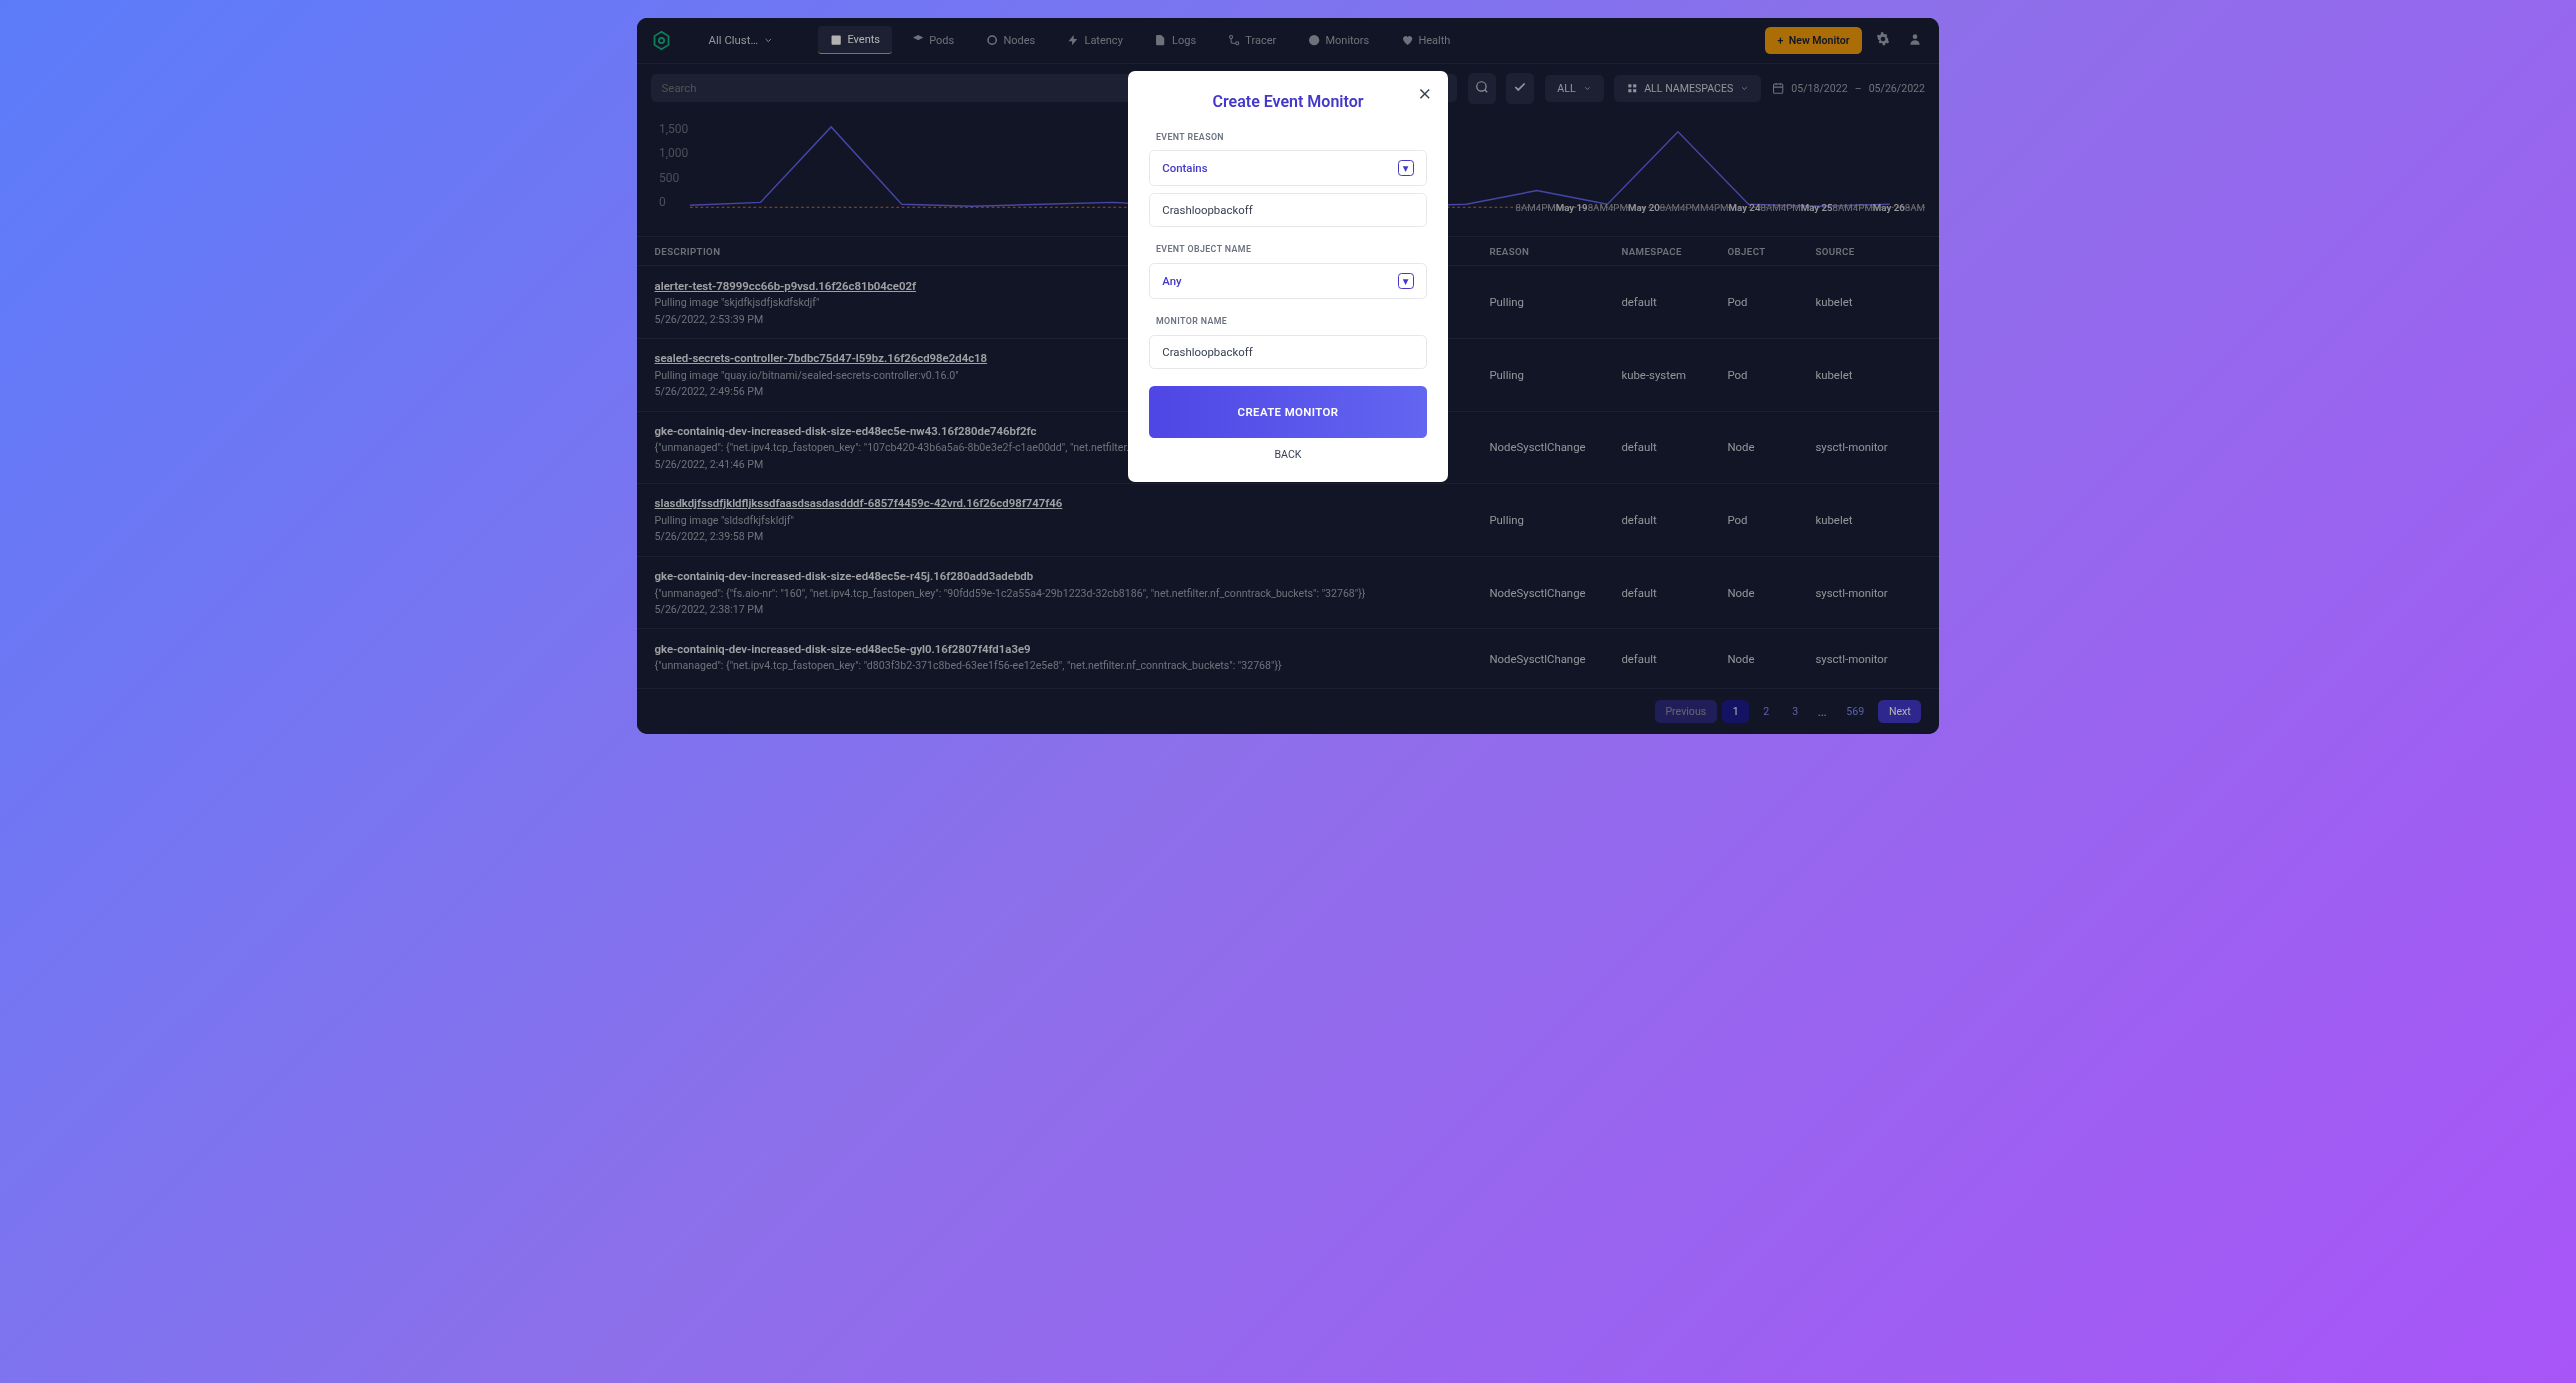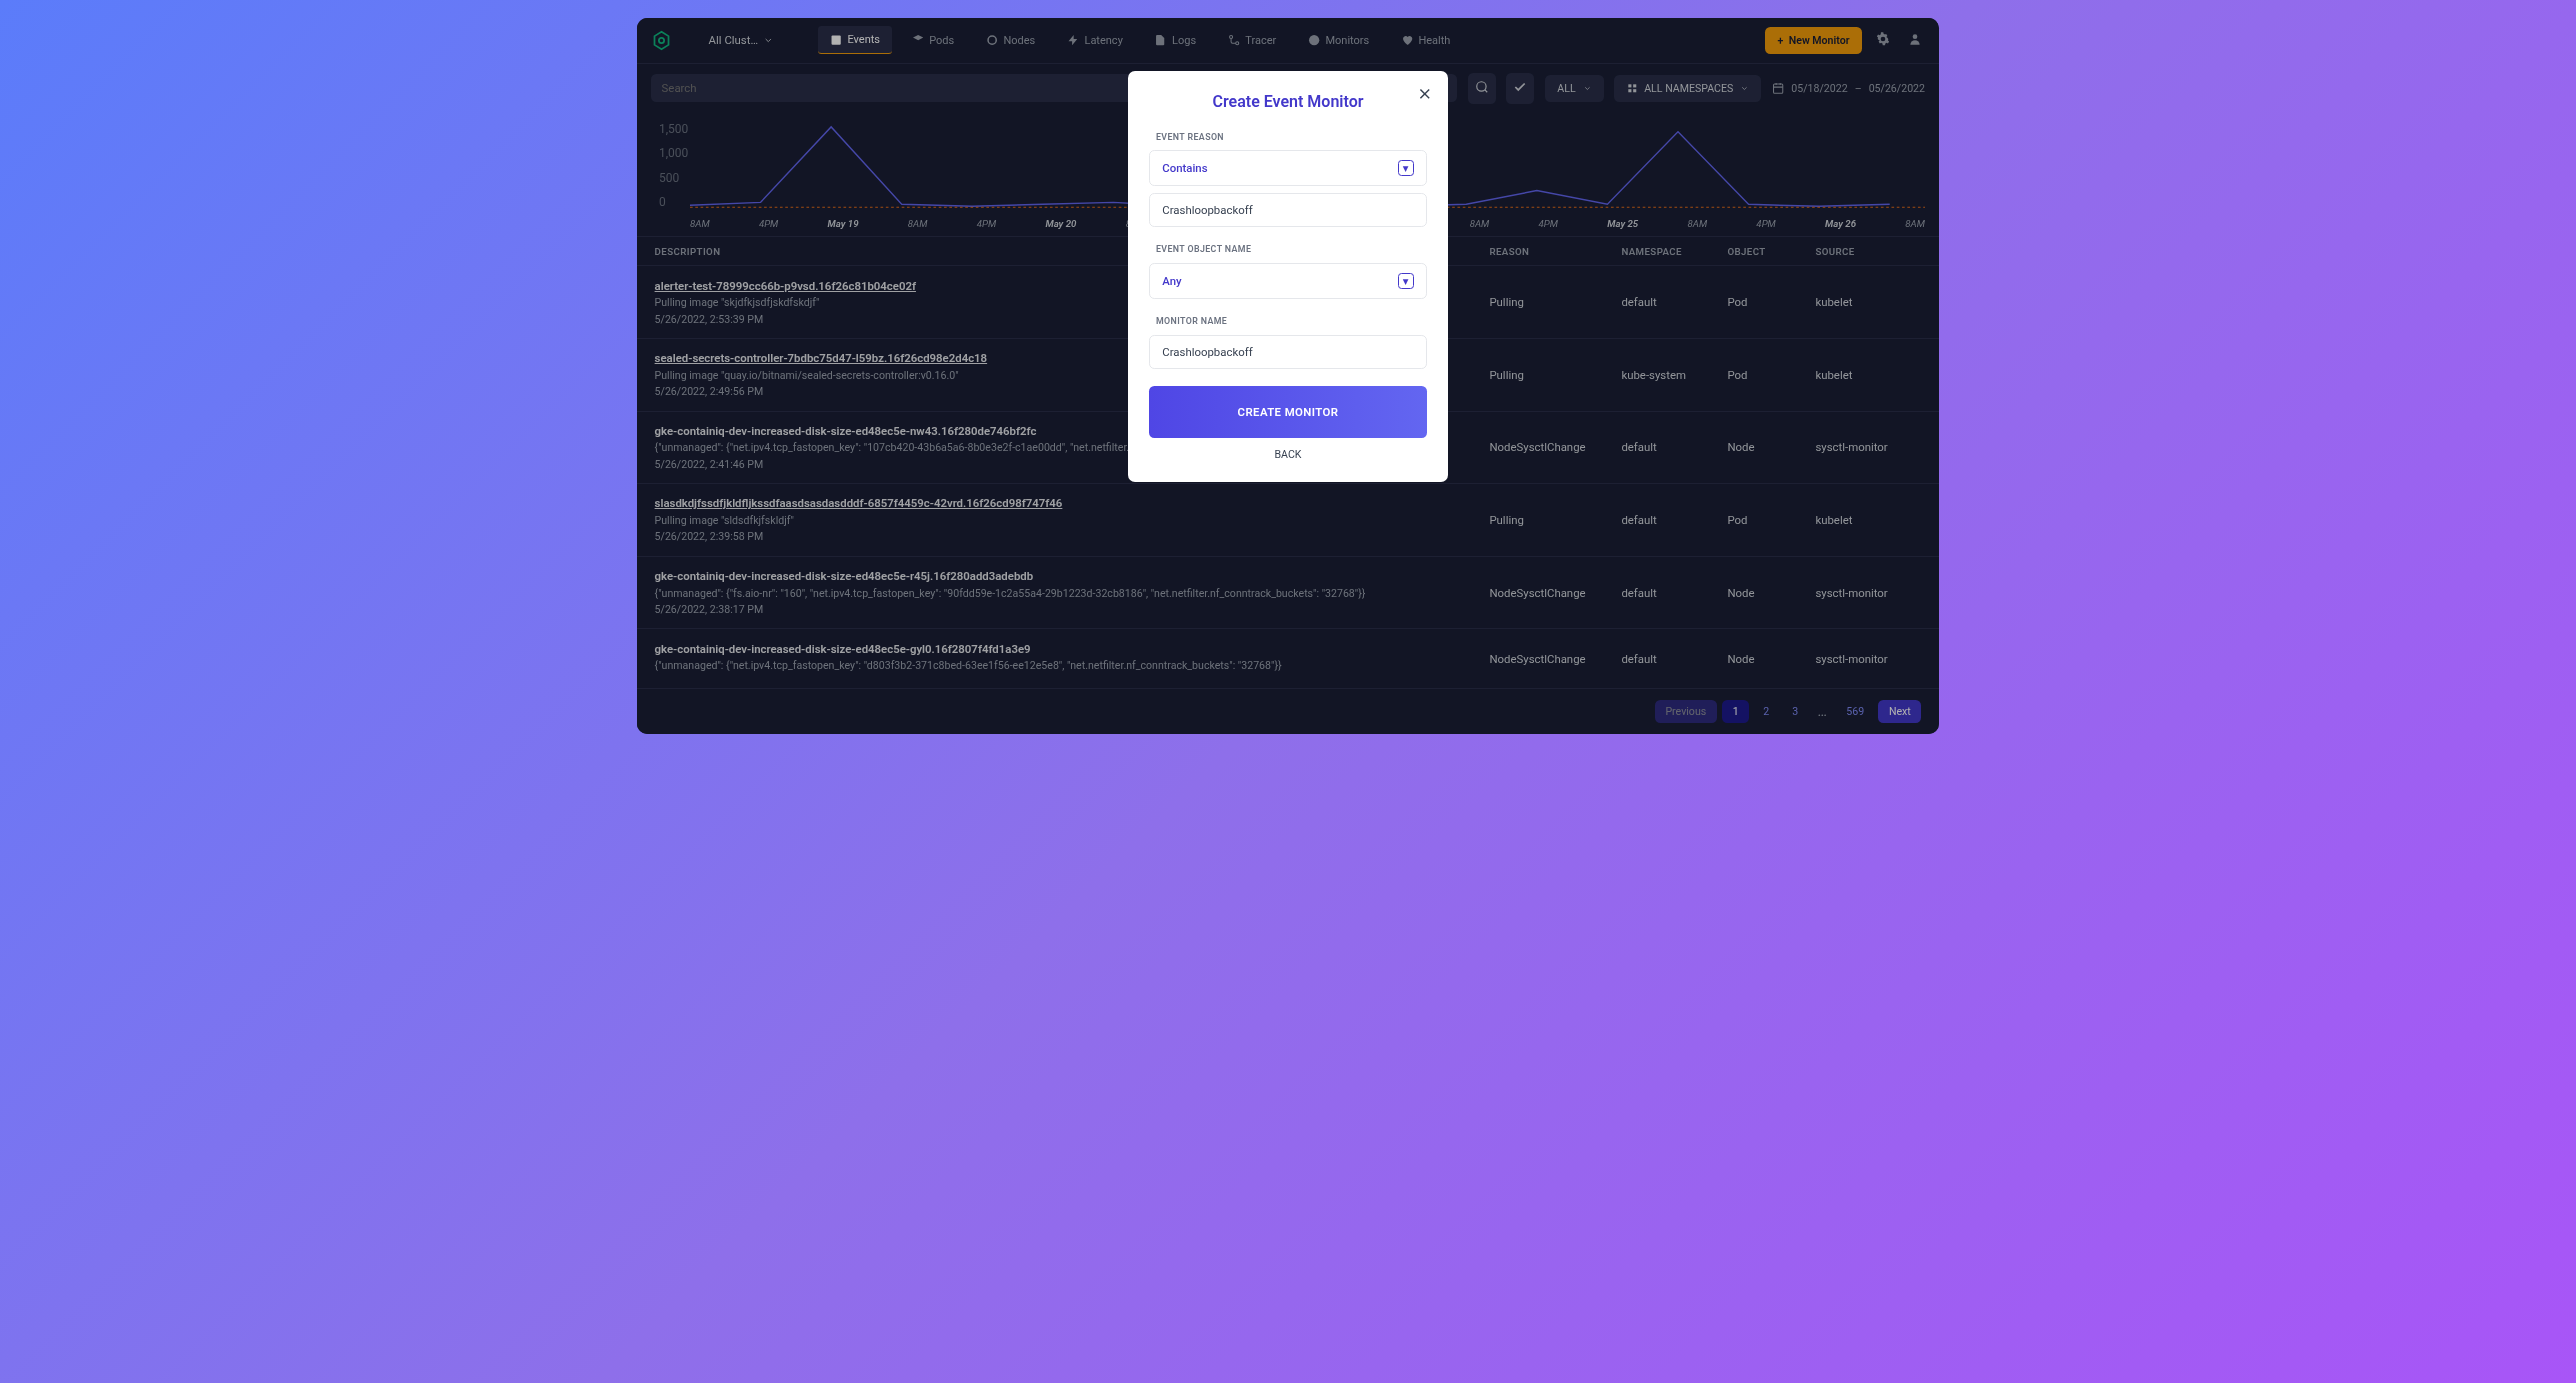--- a/index.html
+++ b/index.html
@@ -17,21 +17,21 @@
 .icon-btn { color: #9ca3af; cursor: pointer; padding: 3.5px; }
 .filter-bar { display: flex; align-items: center; padding: 8.8px 14px; background: #1a1f36; gap: 10.6px; }
 .search-box { flex: 1; max-width: 836px; background: #2a2f4a; border-radius: 5.3px; padding: 7px 10.6px; color: #d1d5db; font-size: 11.4px; display: flex; align-items: center; }
 .search-box input { background: transparent; border: none; outline: none; color: #d1d5db; flex: 1; font-size: 11.4px; }
 .search-icon-btn { background: #2a2f4a; padding: 7px; border-radius: 5.3px; color: #d1d5db; cursor: pointer; }
 .check-box { background: #2a2f4a; padding: 7px; border-radius: 5.3px; color: #d1d5db; cursor: pointer; }
 .filter-dropdown { background: #2a2f4a; padding: 7px 12.3px; border-radius: 5.3px; color: #d1d5db; font-size: 10.6px; display: flex; align-items: center; gap: 7px; cursor: pointer; }
 .date-range { display: flex; align-items: center; gap: 7px; color: #9ca3af; font-size: 10.6px; }
 .chart-area { padding: 14px; background: #1a1f36; height: 123px; position: relative; }
 .chart-y-axis { position: absolute; left: 14px; top: 8.8px; color: #6b7280; font-size: 12px; display: flex; flex-direction: column; gap: 10.6px; margin-left: 8px; }
-.chart-x-axis { position: absolute; bottom: 7px; left: 53px; right: 14px; display: flex; justify-content: space-between; color: #9ca3af; font-size: 9.7px; font-style: italic; }
+.chart-x-axis { position: absolute; bottom: 23px; left: 53px; right: 14px; display: flex; justify-content: flex-end; color: #9ca3af; font-size: 9.7px; }
 .chart-x-axis span.bold { font-weight: 600; color: #d1d5db; }
 .chart-plot { position: absolute; left: 53px; right: 14px; top: 8.8px; bottom: 26px; }
 .chart-line { width: 100%; height: 100%; }
 .table-header { display: grid; grid-template-columns: 1fr 132px 106px 88px 106px; padding: 8.8px 17.6px; background: #1a1f36; border-top: 0.9px solid #2a2f4a; border-bottom: 0.9px solid #2a2f4a; }
 .table-header span { color: #9ca3af; font-size: 9.7px; font-weight: 600; letter-spacing: 0.4px; }
 .table-row { display: grid; grid-template-columns: 1fr 132px 106px 88px 106px; padding: 12.3px 17.6px; border-bottom: 0.9px solid #2a2f4a; }
 .desc-title { color: #e5e7eb; font-size: 11.4px; font-weight: 600; text-decoration: underline; margin-bottom: 3.5px; }
 .desc-title.no-underline { text-decoration: none; }
 .desc-text { color: #9ca3af; font-size: 10.6px; margin-bottom: 3.5px; }
 .desc-time { color: #9ca3af; font-size: 10.6px; }

